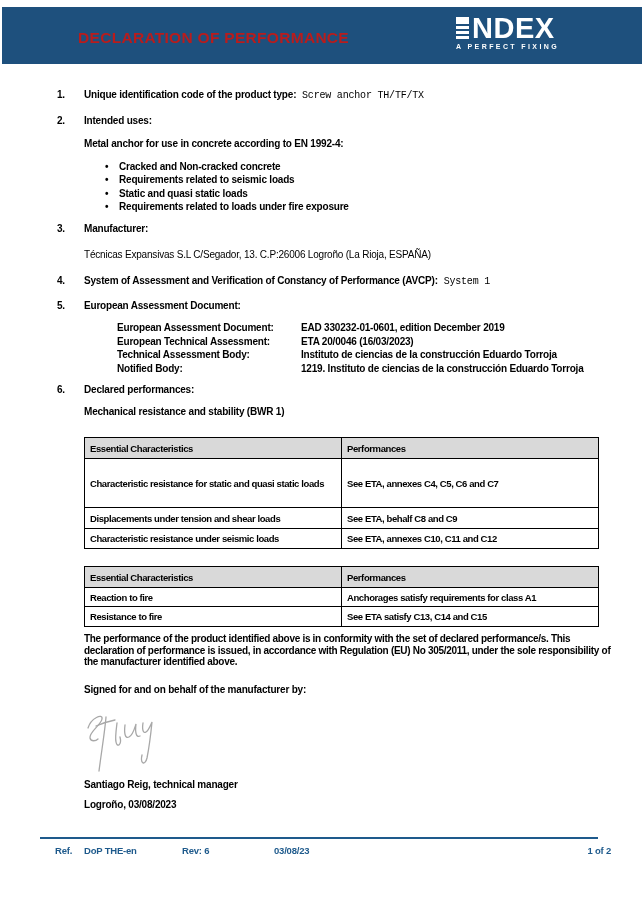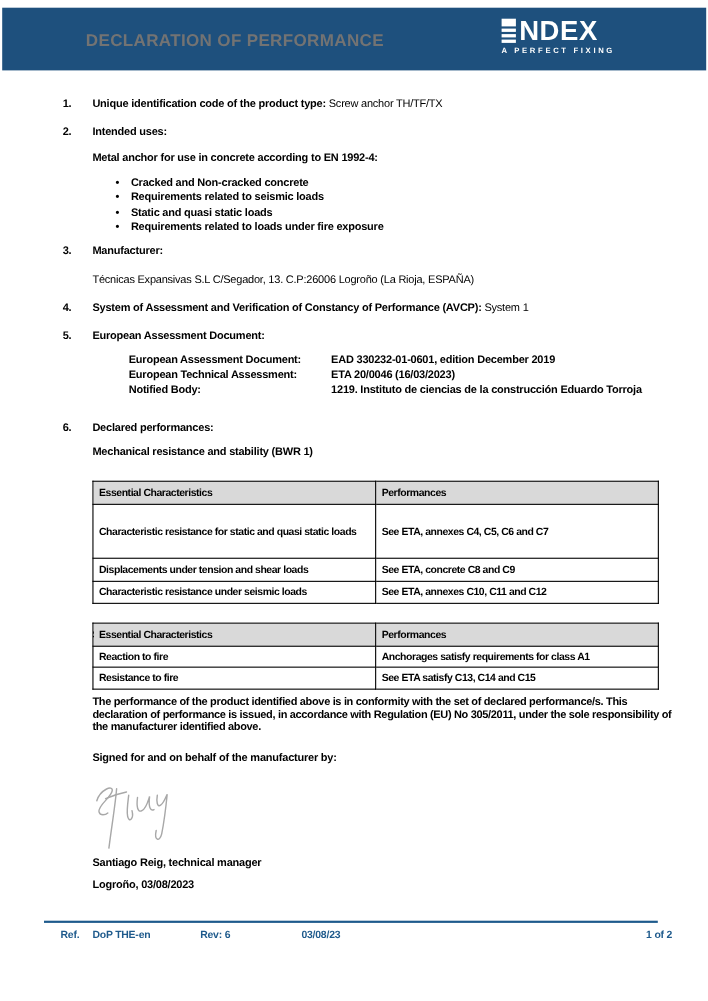--- a/index.html
+++ b/index.html
@@ -9,33 +9,33 @@
   }
   html,body{margin:0;padding:0;background:#ffffff;}
   .page{
     position:relative;width:644px;height:910px;background:#fff;
     font-family:"Liberation Sans",sans-serif;color:#000;
     letter-spacing:-0.2px;overflow:hidden;
   }
   .abs{position:absolute;}
   
   .band{left:2px;top:7px;width:640px;height:57px;background:var(--header-bg);}
-  .page-title{left:78px;top:29px;color:#737373;font-size:15.5px;font-weight:bold;letter-spacing:0.3px;white-space:nowrap;}
+  .page-title{left:78px;top:29px;color:#b91c1c;font-size:15.5px;font-weight:bold;letter-spacing:0.3px;white-space:nowrap;}
   .logo{left:456px;top:17px;display:flex;flex-direction:column;}
   .logo-row{display:flex;align-items:flex-end;}
   .logo-i{display:flex;flex-direction:column;justify-content:space-between;width:13px;height:22px;margin-right:3px;}
   .logo-i span{display:block;width:100%;background:#fff;}
   .logo-i .b1{height:7px;}
   .logo-i .b2,.logo-i .b3,.logo-i .b4{height:3px;}
-  .logo-word{color:#fff;font-size:25px;font-weight:bold;line-height:22px;letter-spacing:0.5px;}
+  .logo-word{color:#fff;font-size:29px;font-weight:bold;line-height:22px;letter-spacing:0.5px;}
   .logo-tagline{color:#fff;font-size:7px;font-weight:bold;letter-spacing:2.4px;margin-top:4px;white-space:nowrap;}
   
   .line{left:57px;font-size:10px;font-weight:bold;white-space:nowrap;}
   .line .n{display:inline-block;width:27px;}
-  .r{font-weight:normal;}
+  .r{font-weight:normal;font-family:Liberation Mono, monospace;}
   .indent{left:84px;font-size:10px;white-space:nowrap;}
   .bold{font-weight:bold;}
   
   .bullets{left:105px;top:160px;font-size:10px;font-weight:bold;line-height:13.4px;}
   .bullets .m{display:inline-block;width:14px;}
   
   .details{left:117px;top:321px;font-size:10px;font-weight:bold;line-height:13.6px;white-space:nowrap;}
   .details .dl{display:inline-block;width:184px;}
   
   .perf-table{border-collapse:collapse;table-layout:fixed;width:514px;font-size:9.5px;font-weight:bold;letter-spacing:-0.4px;}
@@ -94,20 +94,21 @@
   <div class="abs line" style="top:275px;">
     <span class="n">4.</span><span>System of Assessment and Verification of Constancy of Performance (AVCP):</span><span class="r"> System 1</span>
   </div>
 
   <div class="abs line" style="top:300px;">
     <span class="n">5.</span><span>European Assessment Document:</span>
   </div>
   <div class="abs details">
     <div><span class="dl">European Assessment Document:</span><span>EAD 330232-01-0601, edition December 2019</span></div>
     <div><span class="dl">European Technical Assessment:</span><span>ETA 20/0046 (16/03/2023)</span></div>
+    <div><span class="dl">Technical Assessment Body:</span><span>Instituto de ciencias de la construcción Eduardo Torroja</span></div>
     <div><span class="dl">Notified Body:</span><span>1219. Instituto de ciencias de la construcción Eduardo Torroja</span></div>
   </div>
 
   <div class="abs line" style="top:384px;">
     <span class="n">6.</span><span>Declared performances:</span>
   </div>
   <div class="abs indent bold" style="top:406px;">Mechanical resistance and stability (BWR 1)</div>
 
   <table class="abs perf-table t1" style="left:84px;top:437px;">
     <colgroup>
@@ -118,21 +119,21 @@
         <tr class="hr">
       <th>Essential Characteristics</th>
       <th>Performances</th>
     </tr>
     <tr class="r1">
       <td>Characteristic resistance for static and quasi static loads</td>
       <td>See ETA, annexes C4, C5, C6 and C7</td>
     </tr>
     <tr class="r2">
       <td>Displacements under tension and shear loads</td>
-      <td>See ETA, concrete C8 and C9</td>
+      <td>See ETA, behalf C8 and C9</td>
     </tr>
     <tr class="r3">
       <td>Characteristic resistance under seismic loads</td>
       <td>See ETA, annexes C10, C11 and C12</td>
     </tr>
   </tbody>
     </table>
 
   <div class="abs indent bold" style="top:572px;">Safety in case of fire (BWR 2)</div>
 

